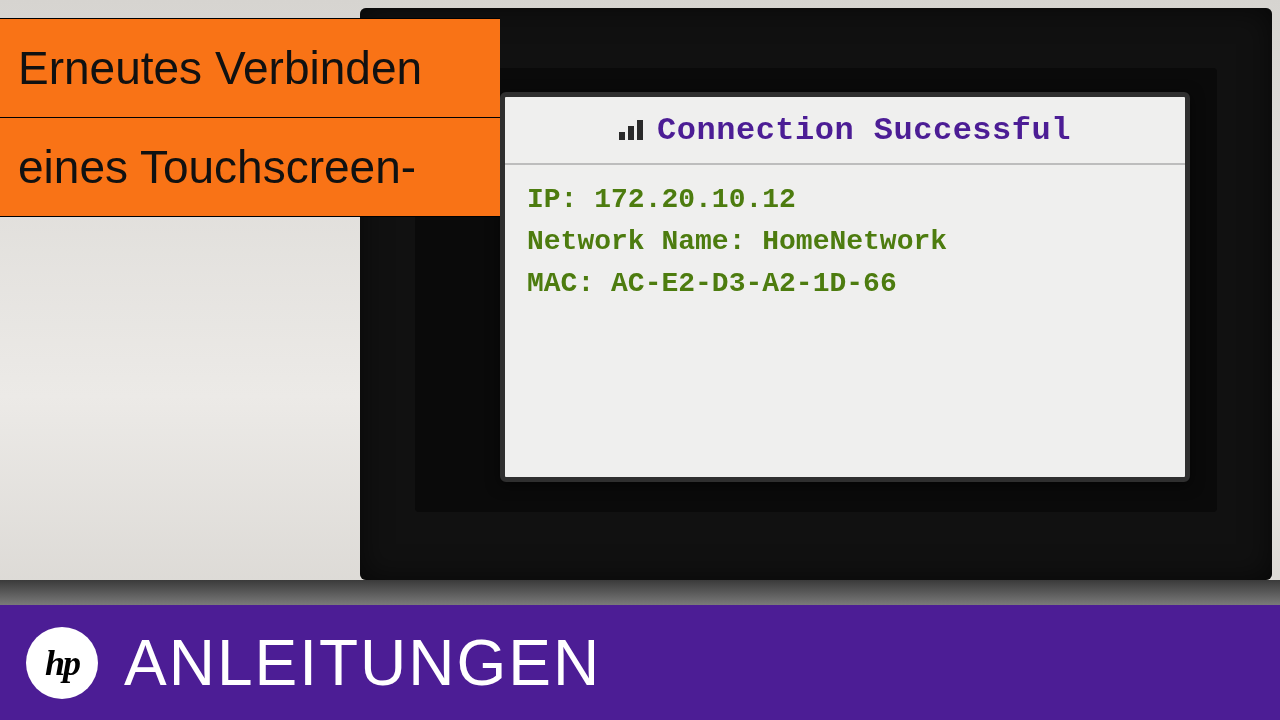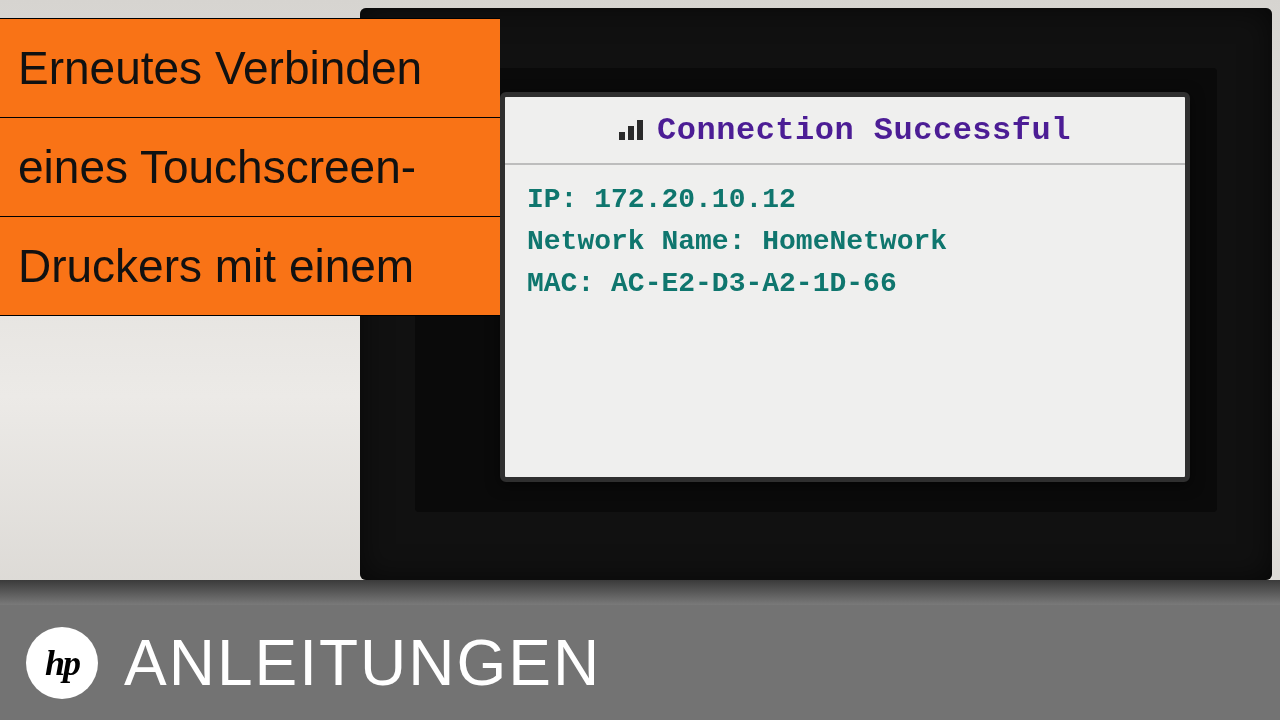--- a/index.html
+++ b/index.html
@@ -19,33 +19,33 @@
     border:5px solid #2f2f2f;border-radius:6px;box-shadow:0 3px 14px rgba(0,0,0,.55);
     font-family:"Courier New",Courier,monospace}
   .lcd .hdr{display:flex;align-items:center;justify-content:center;height:66px;border-bottom:2px solid #bdbdbd}
   .sigicon{display:flex;align-items:flex-end;gap:3px;margin-right:14px}
   .sigicon span{width:6px;background:#2a2a2a;display:block}
   .sigicon span:nth-child(1){height:8px}
   .sigicon span:nth-child(2){height:14px}
   .sigicon span:nth-child(3){height:20px}
   .lcd-title{font-size:32px;font-weight:bold;letter-spacing:.5px;color:#4c1d95}
   .lcd-body{padding:14px 22px 0 22px}
-  .kv{font-size:28px;font-weight:bold;color:#0f766e;line-height:1.5;white-space:nowrap}
+  .kv{font-size:28px;font-weight:bold;color:#4d7c0f;line-height:1.5;white-space:nowrap}
   .lcd-buttons{position:absolute;left:0;right:0;bottom:0;height:76px;display:flex;border-top:2px solid #bdbdbd}
   .lcd-btn{flex:1;display:flex;align-items:center;justify-content:center;font-size:30px;font-weight:bold;color:#222}
   .lcd-btn+.lcd-btn{border-left:2px solid #bdbdbd}
 
   
   .title-overlay{position:absolute;left:0;top:18px;width:500px}
   .title-line{background:#f97316;color:#111;font-size:46px;line-height:1;font-weight:400;
     padding:26px 18px 26px 18px;border-top:1px solid #000;white-space:nowrap}
   .title-line:last-child{border-bottom:1px solid #000}
 
   
-  .brand{position:absolute;left:0;right:0;bottom:0;height:115px;background:#737373;display:flex;align-items:center;padding-left:26px}
+  .brand{position:absolute;left:0;right:0;bottom:0;height:115px;background:#4c1d95;display:flex;align-items:center;padding-left:26px}
   .hp-logo{width:72px;height:72px;border-radius:50%;background:#fff;display:flex;align-items:center;justify-content:center;margin-right:26px}
   .hp-glyph{font-family:Georgia,'Times New Roman',serif;font-style:italic;font-weight:bold;color:#000;font-size:36px;letter-spacing:-2px}
   .brand-text{color:#fff;font-size:64px;letter-spacing:2px;font-weight:400}
 </style>
 </head>
 <body>
 
 <div class="viewport">
   <div class="photo"></div>
   <div class="bezel">
@@ -74,21 +74,20 @@
       <div class="kv">
         <span>MAC:</span>
         <span>AC-E2-D3-A2-1D-66</span>
       </div>
     </div>
   </div>
 
   <div class="title-overlay">
     <div class="title-line">Erneutes Verbinden</div>
     <div class="title-line">eines Touchscreen-</div>
-    <div class="title-line">Druckers mit einem</div>
   </div>
 
   <div class="brand">
     <div class="hp-logo">
       <span class="hp-glyph">hp</span>
     </div>
     <div class="brand-text">ANLEITUNGEN</div>
   </div>
 </div>
 

